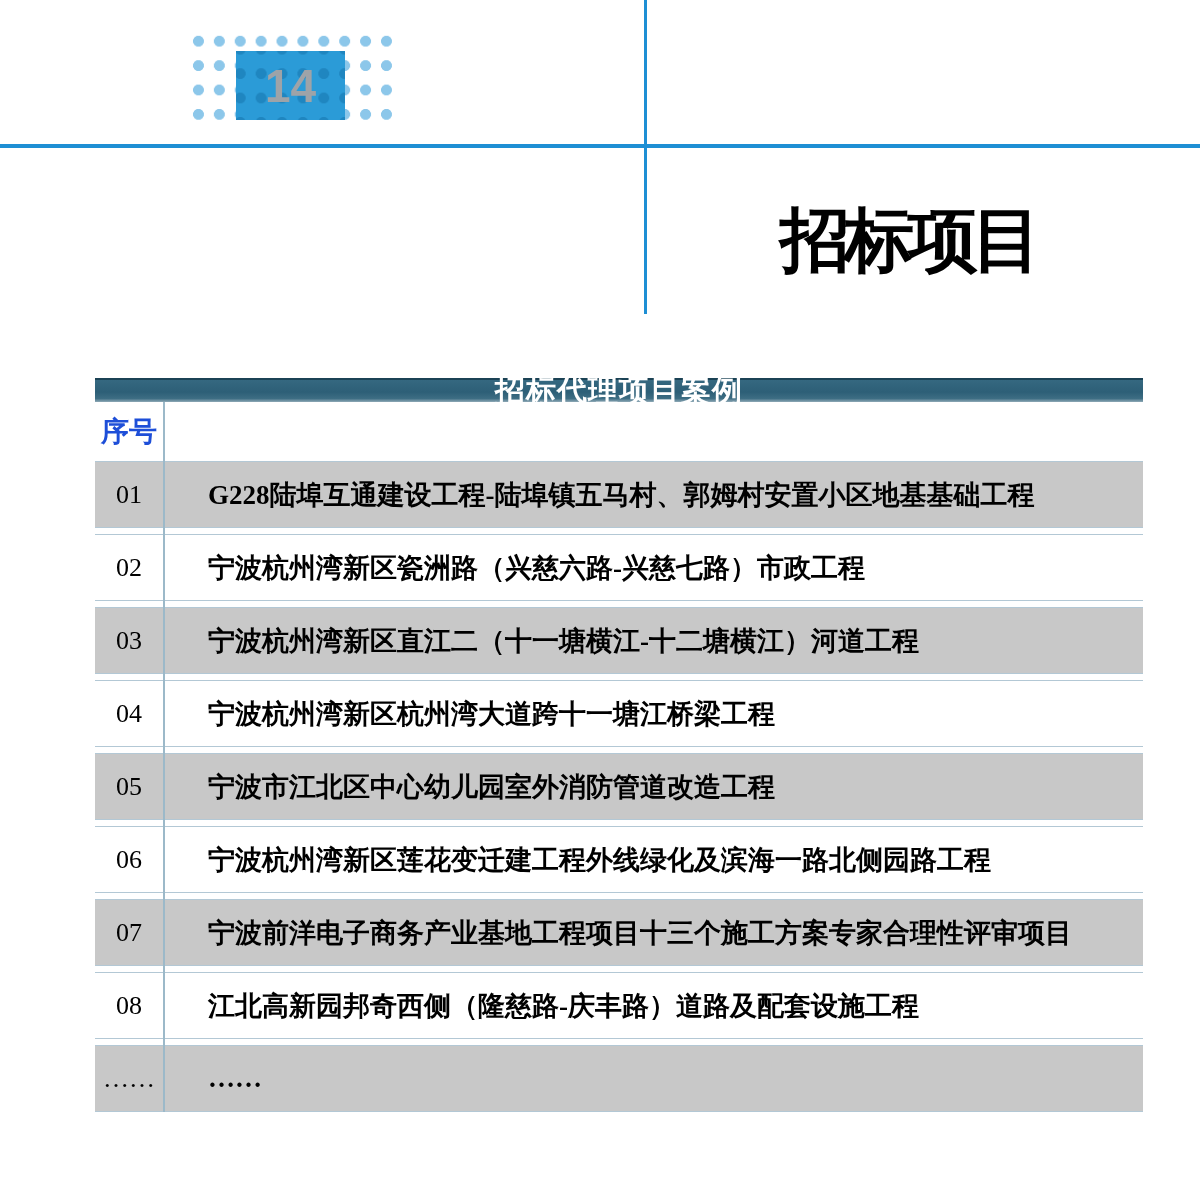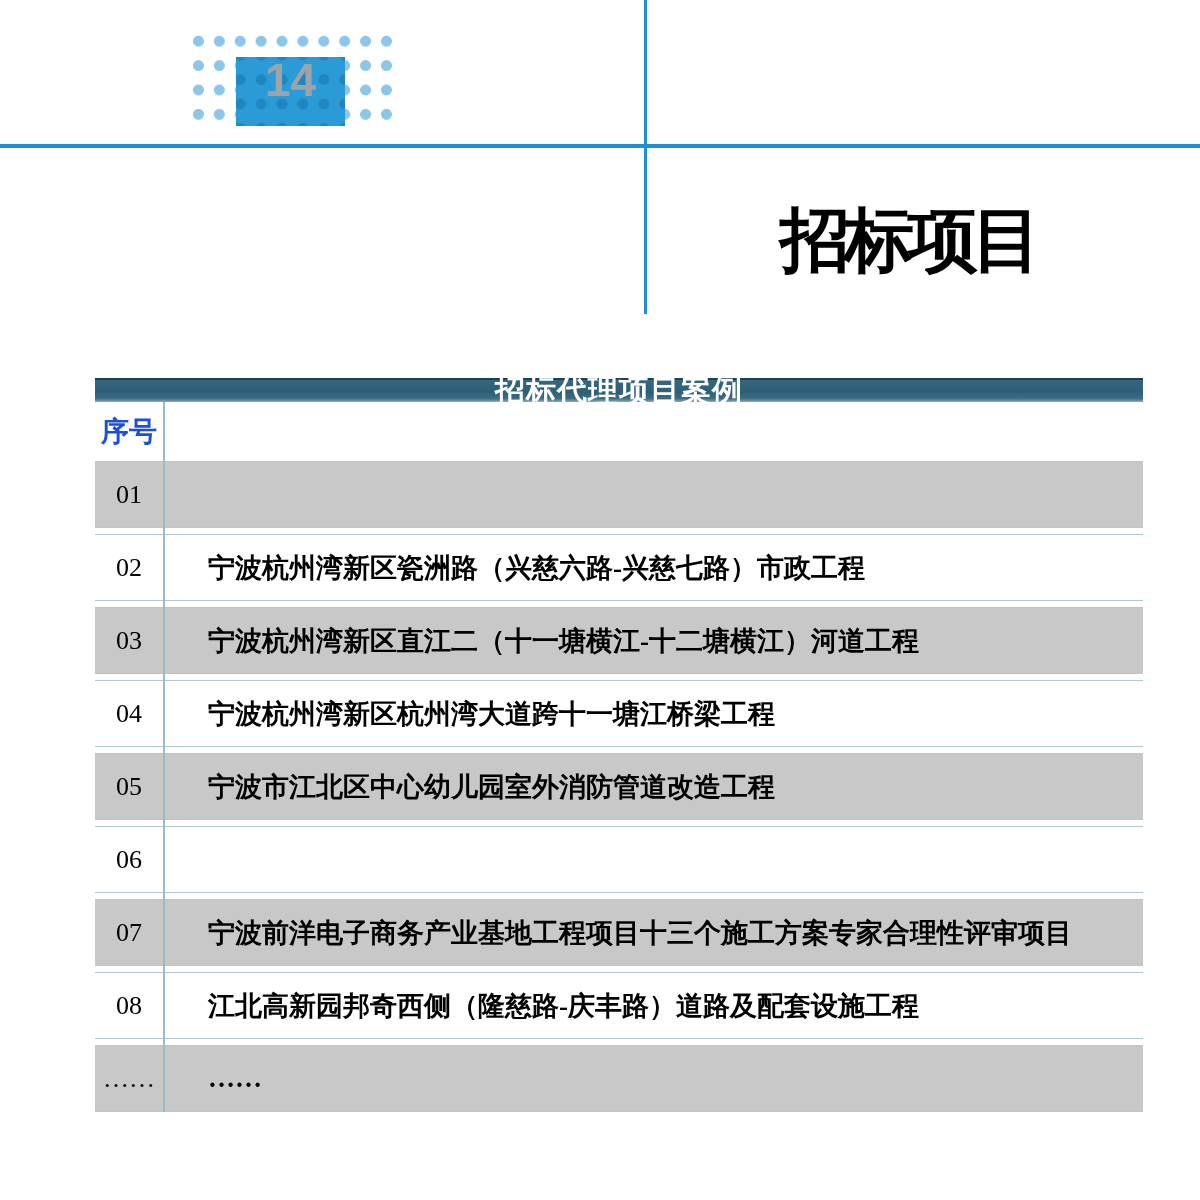--- a/index.html
+++ b/index.html
@@ -8,25 +8,25 @@
 
   
   .dot-grid{
     position:absolute;left:188px;top:29px;width:210px;height:98px;
     background-image:radial-gradient(circle,#8cc7ea 5.1px,rgba(140,199,234,0) 5.8px);
     background-size:20.9px 24.4px;
   }
 
   
   .page-box{
-    position:absolute;left:236px;top:57px;width:109px;height:69px;
+    position:absolute;left:236px;top:51px;width:109px;height:69px;
     background-color:#2b9bd7;
     background-image:radial-gradient(circle,#1f86c0 5.1px,rgba(31,134,192,0) 5.8px);
     background-size:20.9px 24.4px;background-position:-48px -14px;
-    display:flex;justify-content:center;
+    display:flex;align-items:center;justify-content:center;
   }
   .page-box span{color:#9ea3a8;font-size:46px;font-weight:bold;line-height:1;}
 
   
   .h-line{position:absolute;left:0;top:144px;width:1200px;height:4px;background:#1e8fd4;}
   .v-line{position:absolute;left:644px;top:0;width:3px;height:314px;background:#1e8fd4;}
 
   
   .page-title{
     position:absolute;left:780px;top:197px;margin:0;
@@ -97,39 +97,41 @@
 
     <div class="tbl-body">
       <div class="col-divider"></div>
 
       <div class="row header-row">
         <div class="cell-num">序号</div>
       </div>
 
       <div class="row data-row gray">
         <div class="cell-num">01</div>
+        <div class="cell-name">G228陆埠互通建设工程-陆埠镇五马村、郭姆村安置小区地基基础工程</div>
       </div>
       <div class="row data-row white">
         <div class="cell-num">02</div>
         <div class="cell-name">宁波杭州湾新区瓷洲路（兴慈六路-兴慈七路）市政工程</div>
       </div>
       <div class="row data-row gray">
         <div class="cell-num">03</div>
         <div class="cell-name">宁波杭州湾新区直江二（十一塘横江-十二塘横江）河道工程</div>
       </div>
       <div class="row data-row white">
         <div class="cell-num">04</div>
         <div class="cell-name">宁波杭州湾新区杭州湾大道跨十一塘江桥梁工程</div>
       </div>
       <div class="row data-row gray">
         <div class="cell-num">05</div>
         <div class="cell-name">宁波市江北区中心幼儿园室外消防管道改造工程</div>
       </div>
       <div class="row data-row white">
         <div class="cell-num">06</div>
+        <div class="cell-name">宁波杭州湾新区莲花变迁建工程外线绿化及滨海一路北侧园路工程</div>
       </div>
       <div class="row data-row gray">
         <div class="cell-num">07</div>
         <div class="cell-name">宁波前洋电子商务产业基地工程项目十三个施工方案专家合理性评审项目</div>
       </div>
       <div class="row data-row white">
         <div class="cell-num">08</div>
         <div class="cell-name">江北高新园邦奇西侧（隆慈路-庆丰路）道路及配套设施工程</div>
       </div>
       <div class="row data-row gray">

